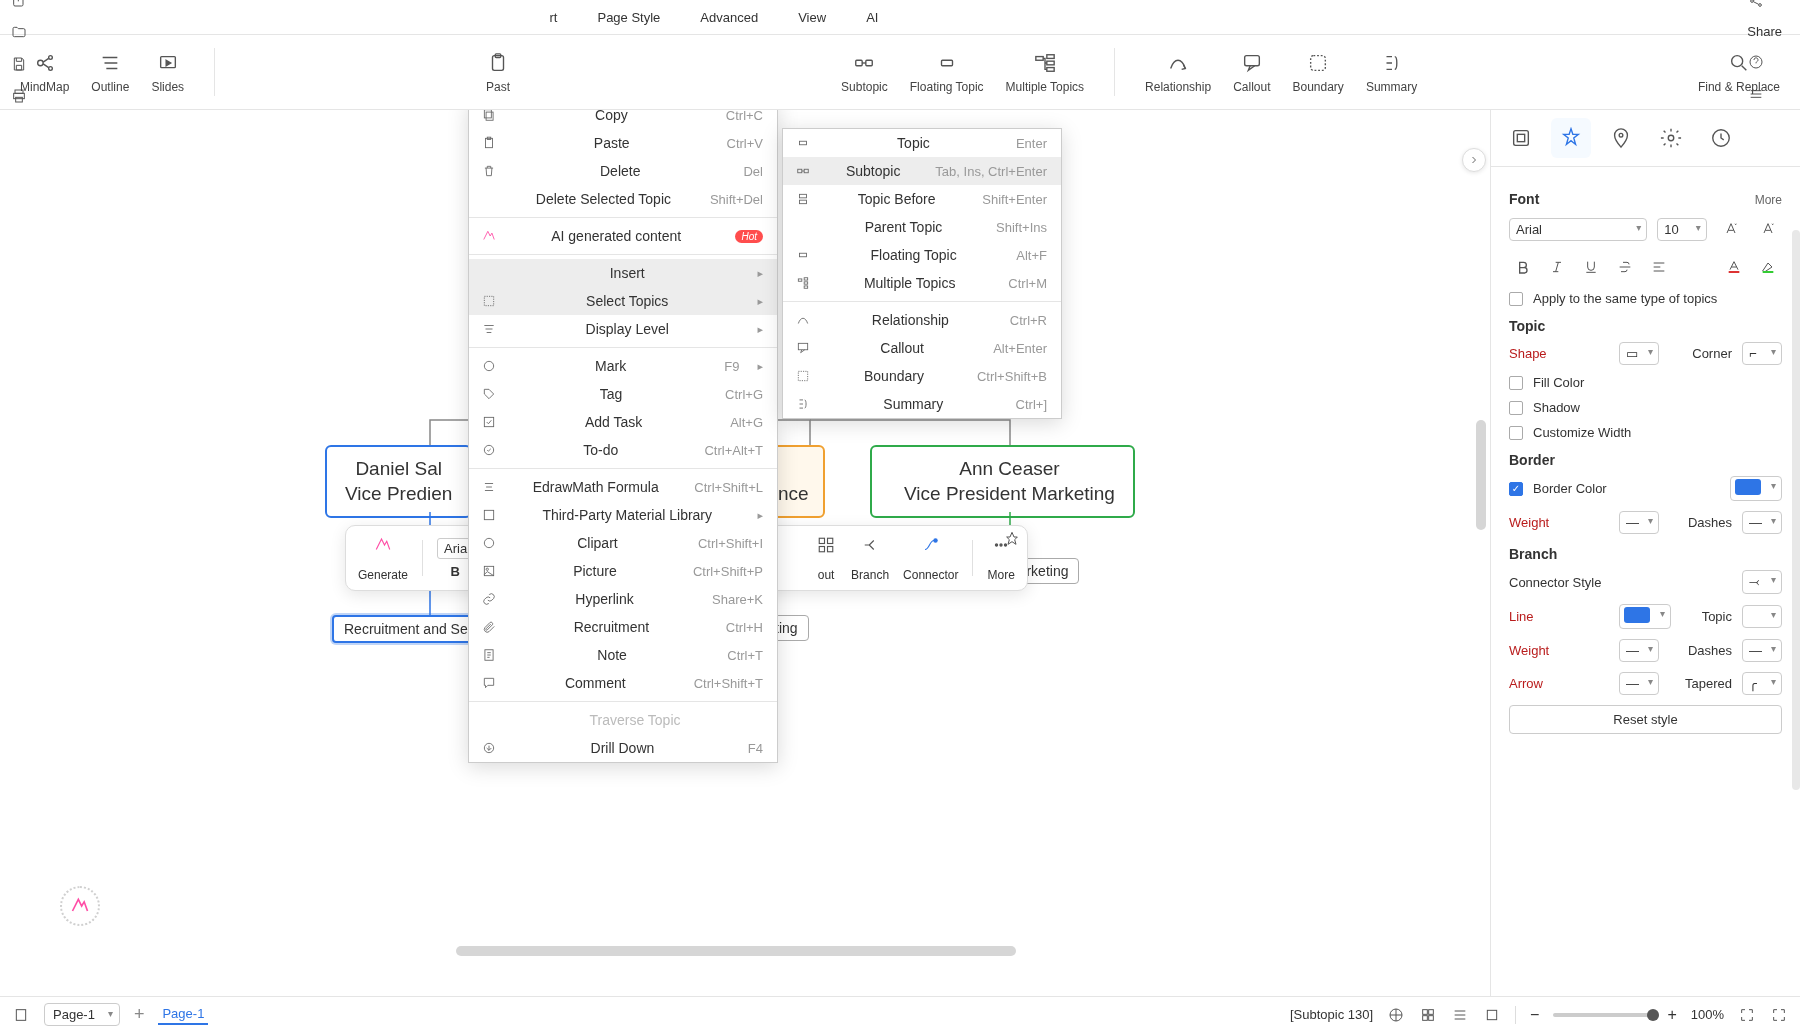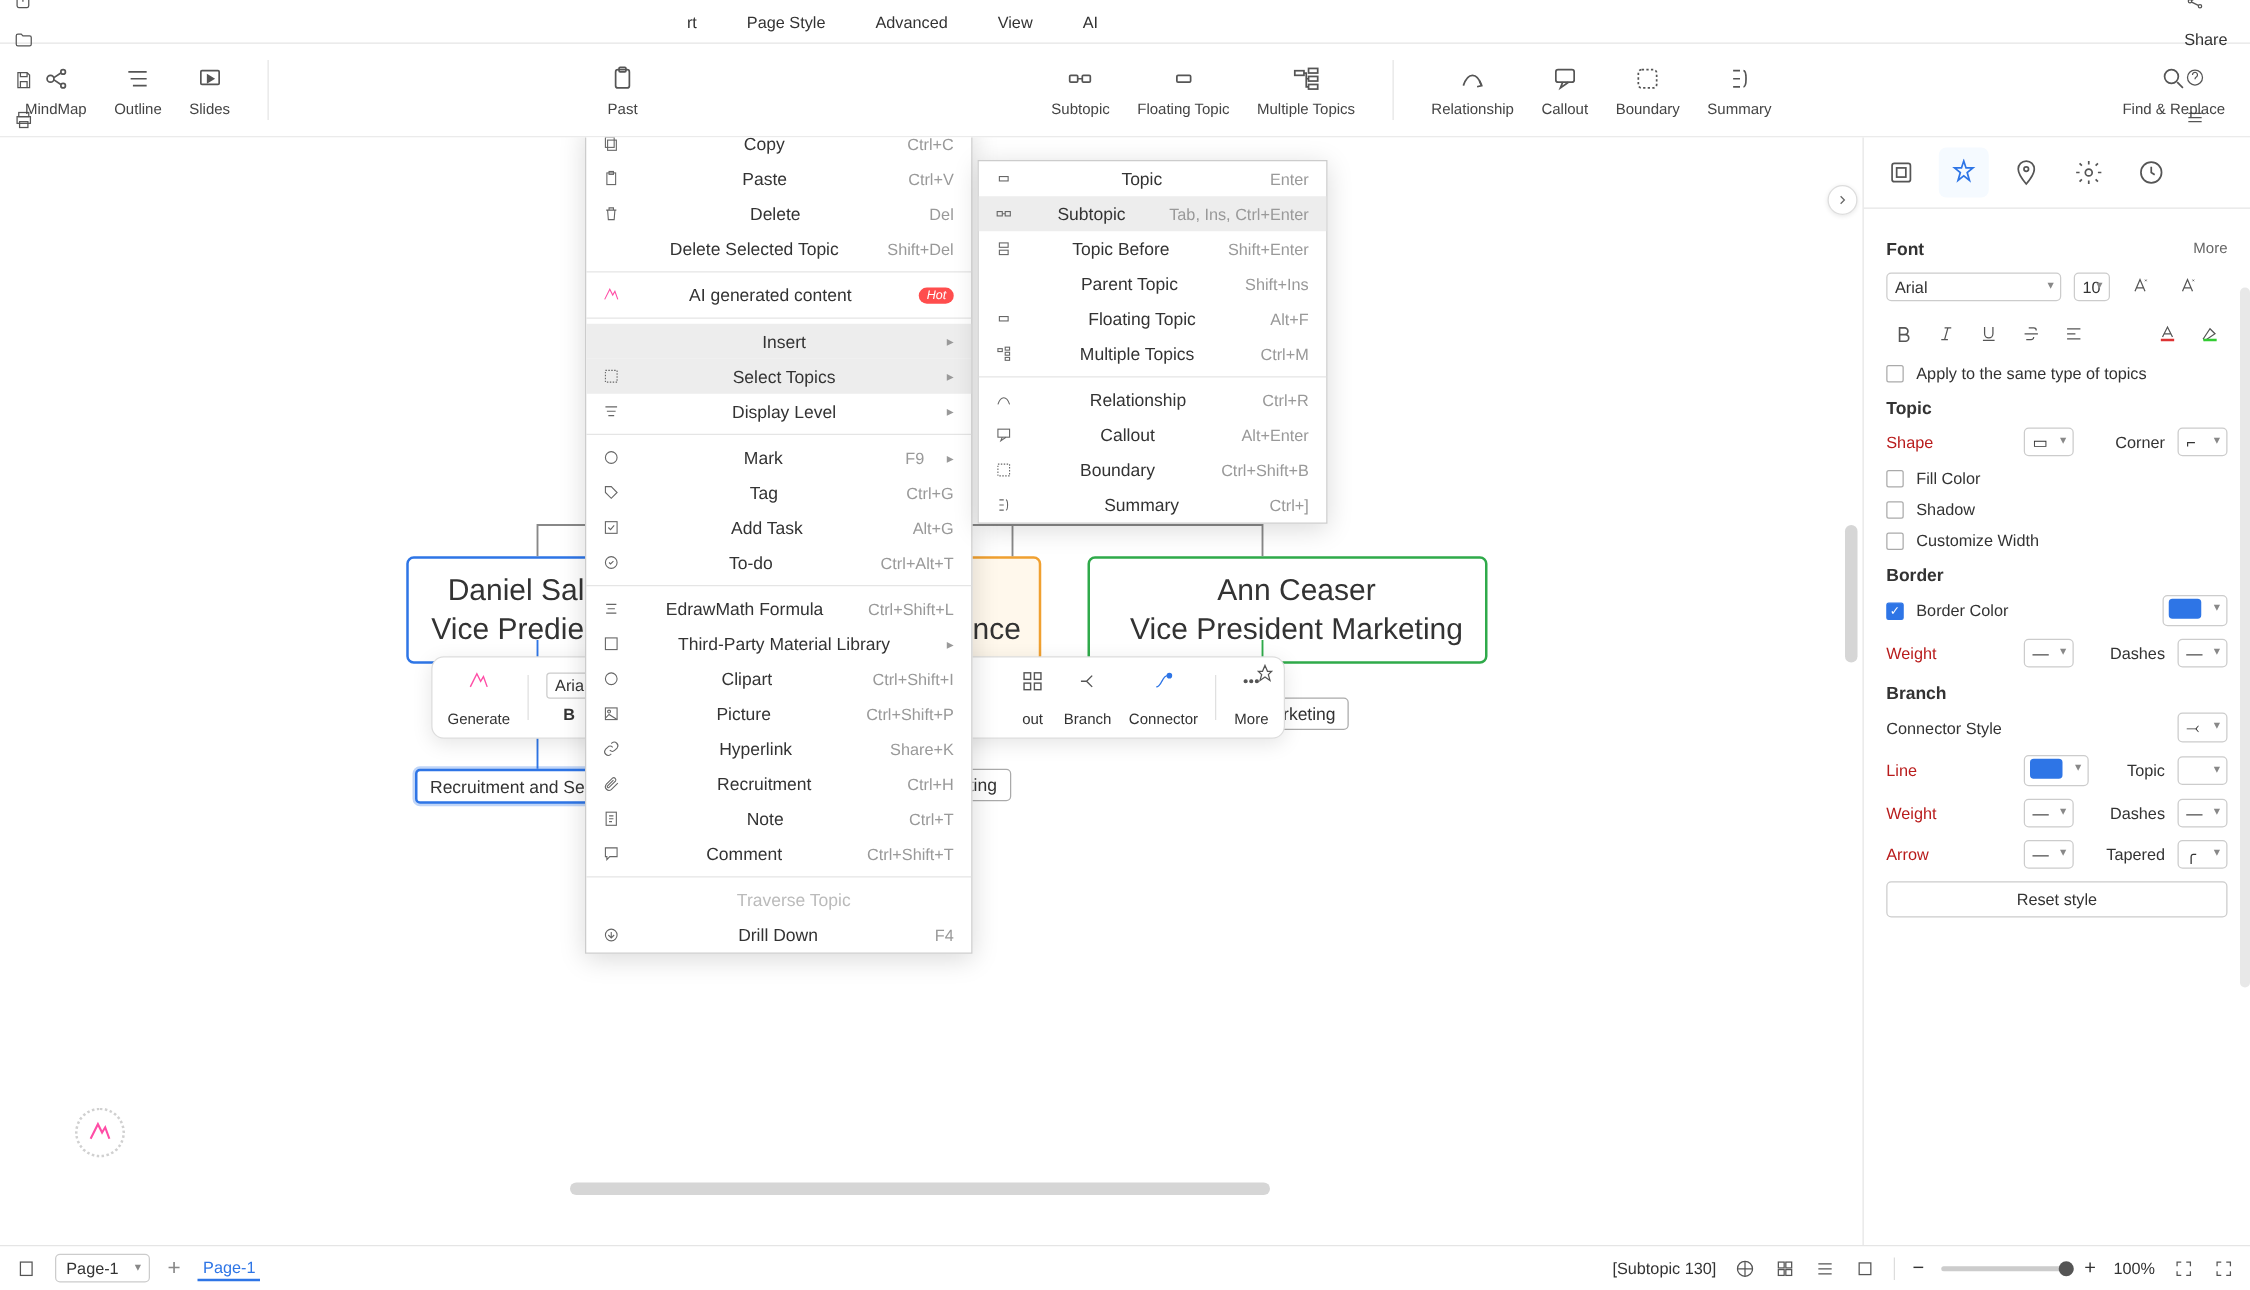--- a/index.html
+++ b/index.html
@@ -19,21 +19,21 @@
 .tool-btn { display: flex; flex-direction: column; align-items: center; gap: 4px; cursor: pointer; font-size: 12px; color: #444; }
 .tool-btn .ico { width: 26px; height: 26px; display: flex; align-items: center; justify-content: center; }
 .tool-btn .ico svg { width: 22px; height: 22px; stroke: #555; fill: none; stroke-width: 1.5; }
 .tool-sep { width: 1px; height: 48px; background: #e5e5e5; }
 .spacer { flex: 1; }
 
 
 .main { position: absolute; top: 110px; left: 0; right: 310px; bottom: 36px; background: #fff; overflow: hidden; }
 .canvas { position: relative; width: 100%; height: 100%; }
 
-.topic-box { position: absolute; border: 2px solid; border-radius: 6px; padding: 10px 18px; text-align: center; background: #fff; font-size: 24px; line-height: 1.3; }
+.topic-box { position: absolute; border: 2px solid; border-radius: 6px; padding: 10px 18px; text-align: center; background: #fff; font-size: 19px; line-height: 1.3; }
 .topic-blue { border-color: #2e75e6; }
 .topic-green { border-color: #2faa4a; padding-left: 32px; }
 .topic-sub { position: absolute; border: 1px solid #aaa; border-radius: 4px; padding: 4px 10px; font-size: 14px; background: #fff; }
 .topic-sub.sel { border: 2px solid #2e75e6; box-shadow: 0 0 0 2px rgba(46,117,230,.3); }
 
 .float-toolbar { position: absolute; background: #fff; border: 1px solid #ddd; border-radius: 10px; box-shadow: 0 4px 16px rgba(0,0,0,.1); display: flex; align-items: center; padding: 8px 12px; gap: 14px; }
 .float-toolbar .fbtn { display: flex; flex-direction: column; align-items: center; font-size: 12px; gap: 12px; cursor: pointer; }
 .float-toolbar .fico { width: 22px; height: 22px; display: flex; align-items: center; justify-content: center; }
 .float-toolbar .fico svg { width: 18px; height: 18px; stroke: #555; fill: none; stroke-width: 1.5; }
 .float-toolbar .ftxt { display: flex; flex-direction: column; align-items: center; gap: 2px; }
@@ -57,28 +57,28 @@
 .submenu { position: absolute; background: #fff; border: 1px solid #ccc; box-shadow: 0 4px 20px rgba(0,0,0,.15); min-width: 280px; font-size: 14px; }
 
 
 .rightpanel { position: absolute; top: 110px; right: 0; width: 310px; bottom: 36px; border-left: 1px solid #e5e5e5; background: #fff; overflow-y: auto; }
 .rptabs { display: flex; border-bottom: 1px solid #e5e5e5; padding: 8px 10px; gap: 10px; }
 .rptabs .tab { width: 40px; height: 40px; display: flex; align-items: center; justify-content: center; border-radius: 6px; cursor: pointer; }
 .rptabs .tab.active { background: #f5faff; }
 .rptabs .tab svg { width: 22px; height: 22px; stroke: #555; fill: none; stroke-width: 1.5; }
 .rptabs .tab.active svg { stroke: #2e75e6; }
 .rpbody { padding: 12px 18px; }
-.rp-sec-head { display: flex; justify-content: space-between; align-items: flex-start; margin: 12px 0 8px; }
+.rp-sec-head { display: flex; justify-content: space-between; align-items: flex-end; margin: 12px 0 8px; }
 .rp-sec-head .ttl { font-weight: 600; font-size: 14px; }
 .rp-sec-head .more { font-size: 12px; color: #666; cursor: pointer; }
 .rp-row { display: flex; align-items: center; gap: 10px; margin-bottom: 10px; font-size: 13px; }
 .rp-row .rlbl { width: 100px; color: #b91c1c; }
 .rp-sel { border: 1px solid #ccc; border-radius: 4px; padding: 3px 20px 3px 6px; font-size: 13px; background: #fff; position: relative; }
 .rp-sel.w140 { width: 140px; }
-.rp-sel.w50 { width: 29px; }
+.rp-sel.w50 { width: 50px; }
 .rp-sel.w40 { width: 40px; }
 .rp-sel::after { content: "▾"; position: absolute; right: 5px; top: 3px; font-size: 10px; color: #888; }
 .rp-inline { display: flex; gap: 6px; }
 .rp-iconbtn { width: 28px; height: 28px; display: flex; align-items: center; justify-content: center; border-radius: 3px; cursor: pointer; }
 .rp-iconbtn svg { width: 16px; height: 16px; stroke: #555; fill: none; stroke-width: 1.5; }
 .chk { width: 14px; height: 14px; border: 1.5px solid #aaa; border-radius: 2px; display: inline-flex; align-items: center; justify-content: center; }
 .chk.on { background: #2e75e6; border-color: #2e75e6; }
 .chk.on::after { content: "✓"; color: #fff; font-size: 10px; }
 .swatch { width: 26px; height: 16px; border-radius: 3px; display: inline-block; }
 .reset-btn { width: 100%; border: 1px solid #ccc; border-radius: 4px; padding: 6px 0; text-align: center; cursor: pointer; margin-top: 10px; font-size: 13px; }

